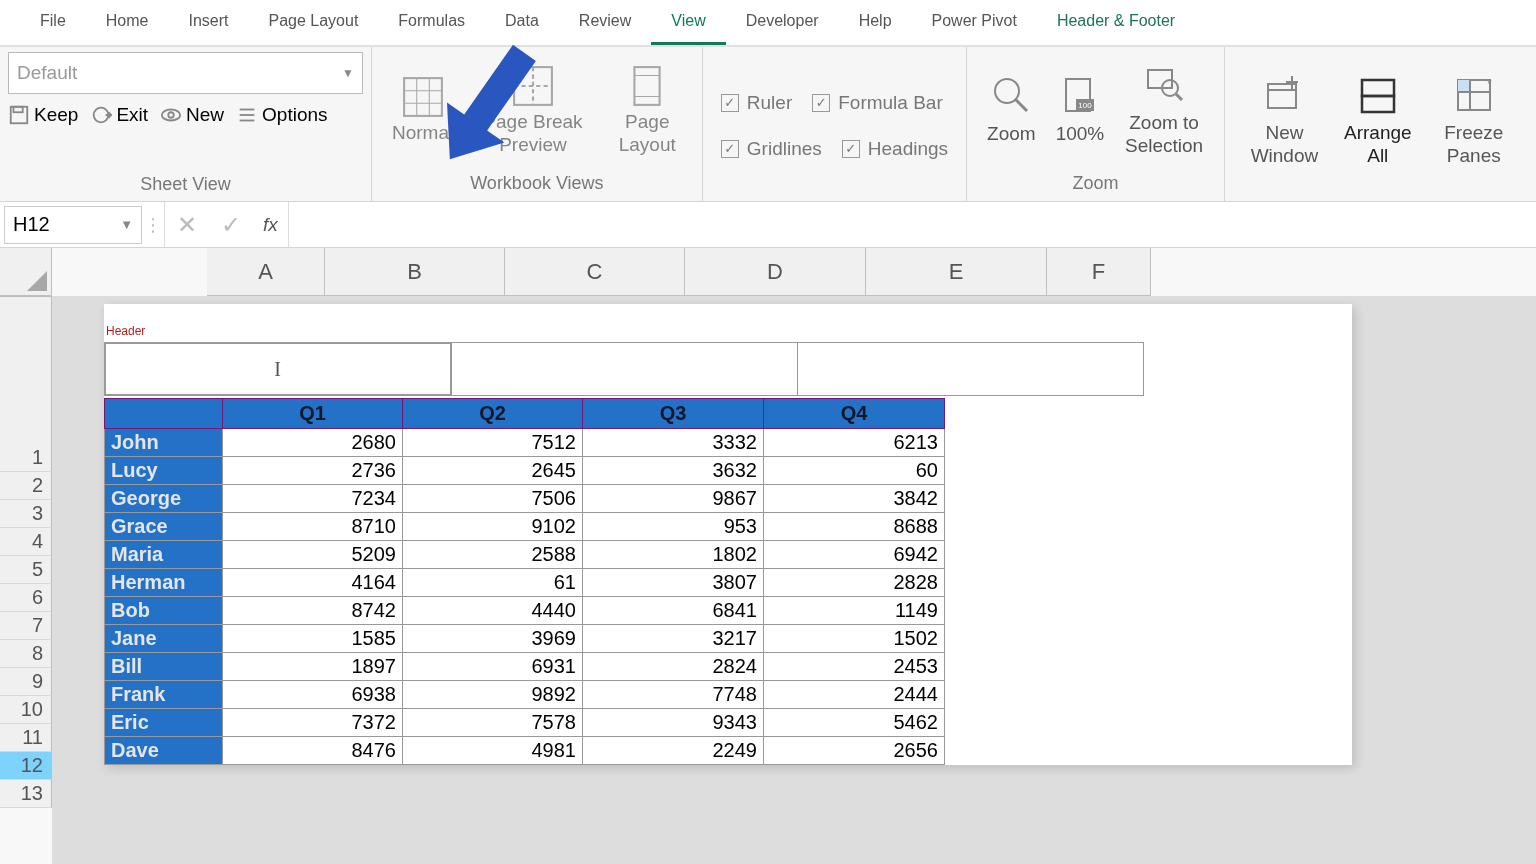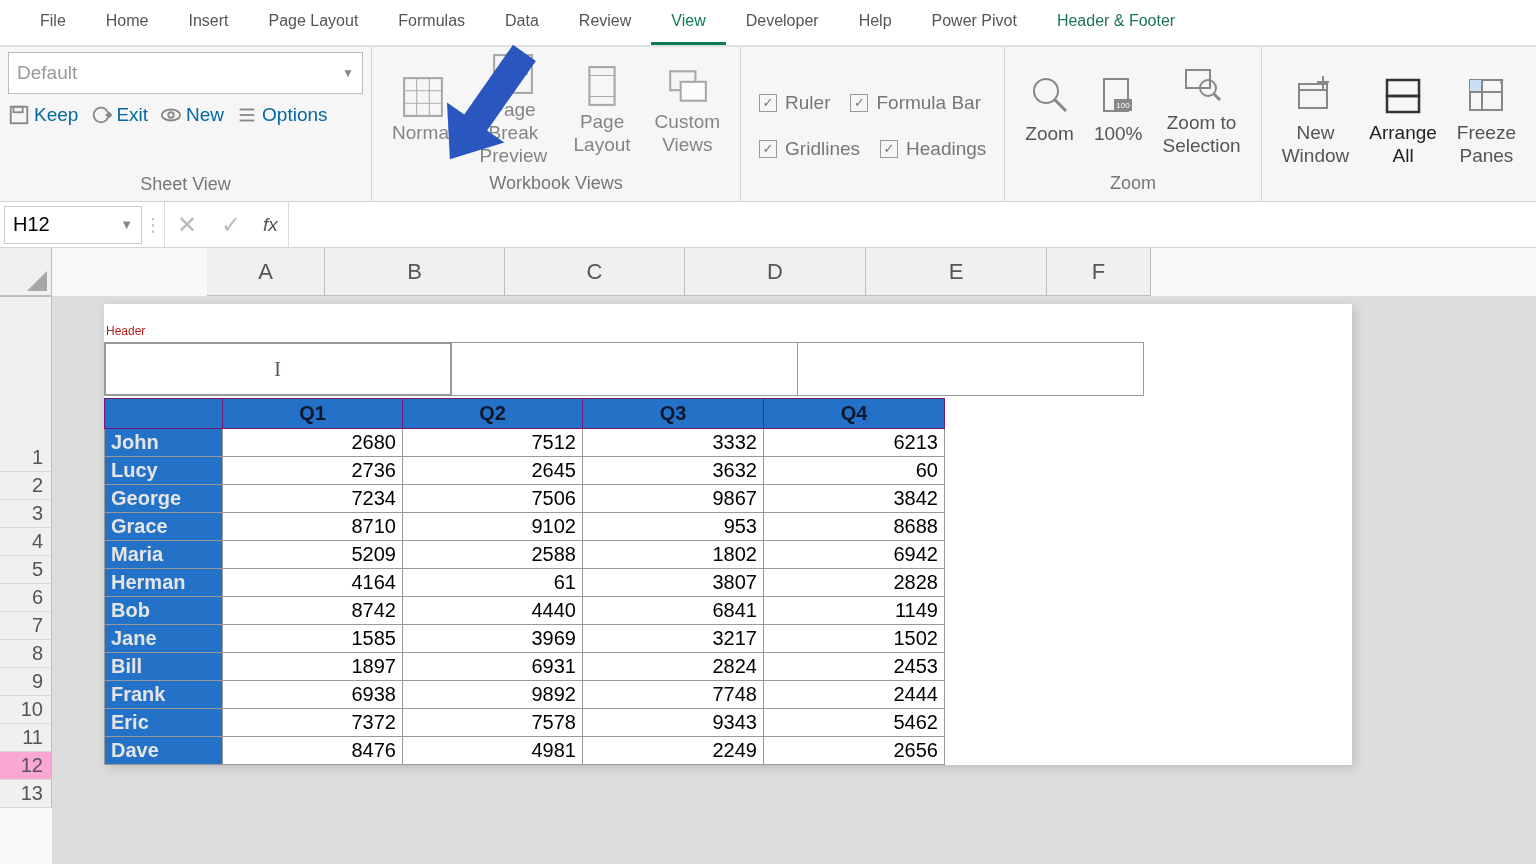--- a/index.html
+++ b/index.html
@@ -12,21 +12,21 @@
     
     .ribbon { display: flex; background: #f6f6f6; border-bottom: 1px solid #d4d4d4; height: 155px; }
     .ribbon-group { display: flex; flex-direction: column; border-right: 1px solid #d4d4d4; padding: 5px 8px 3px; }
     .ribbon-group-content { display: flex; flex: 1; align-items: center; gap: 8px; }
     .ribbon-group-label { text-align: center; font-size: 18px; color: #777; padding: 4px 0; }
     
     .sheet-view-group { width: 380px; gap: 44px; }
     .dropdown-default { width: 355px; height: 42px; border: 1px solid #bbb; background: white; padding: 0 8px; font-size: 19px; color: #999; display: flex; align-items: center; justify-content: space-between; }
     .dropdown-arrow { font-size: 12px; color: #888; }
     .sheet-view-buttons { display: flex; gap: 12px; margin-top: 10px; }
-    .tiny-btn { display: flex; gap: 4px; font-size: 19px; color: #0369a1; }
+    .tiny-btn { display: flex; gap: 4px; font-size: 19px; color: #000000; }
     .tiny-icon { width: 22px; height: 22px; display: inline-block; }
     
     .workbook-views-group { padding-left: 12px; padding-right: 12px; }
     .view-button { display: flex; flex-direction: column; align-items: center; gap: 4px; padding: 0 8px; opacity: 0.7; }
     .view-button .label { font-size: 19px; color: #555; text-align: center; line-height: 1.2; }
     .grid-icon { width: 42px; height: 42px; }
     
     .show-group { padding: 6px 18px 3px; }
     .checkbox-row { display: flex; align-items: center; gap: 8px; margin: 8px 0; font-size: 19px; color: #777; }
     .checkbox { width: 18px; height: 18px; border: 1px solid #999; display: inline-flex; align-items: center; justify-content: center; font-size: 13px; color: #777; }
@@ -46,21 +46,21 @@
     .sheet-area { display: flex; position: relative; height: calc(864px - 246px); }
     .corner { width: 52px; height: 48px; border-right: 1px solid #bfbfbf; border-bottom: 1px solid #bfbfbf; background: #f0f0f0; position: relative; }
     .corner::after { content: ''; position: absolute; right: 4px; bottom: 4px; border-left: 20px solid transparent; border-bottom: 20px solid #a7a7a7; }
     
     .col-headers { display: flex; position: absolute; left: 52px; top: 0; }
     .col-header { height: 48px; border-right: 1px solid #bfbfbf; border-bottom: 1px solid #bfbfbf; background: #f0f0f0; display: flex; align-items: center; justify-content: center; font-size: 22px; color: #555; }
     
     .row-numbers { position: absolute; left: 0; top: 48px; width: 52px; background: #f0f0f0; }
     .spacer { height: 148px; border-right: 1px solid #bfbfbf; position: relative; }
     .row-number { height: 28px; border-right: 1px solid #bfbfbf; border-bottom: 1px solid #d8d8d8; display: flex; align-items: center; justify-content: flex-end; padding-right: 8px; font-size: 20px; color: #555; }
-    .row-number.selected { background: #f9a8d4; }
+    .row-number.selected { background: #7dd3fc; }
     
     .page-canvas { position: absolute; left: 52px; top: 48px; right: 0; bottom: 0; background: #ddd; padding-left: 52px; }
     .page { background: white; width: 1248px; box-shadow: 3px 3px 10px rgba(0,0,0,0.15); margin-top: 8px; padding-top: 20px; }
     .header-label { font-size: 12px; color: #b91c1c; padding: 0 0 4px 2px; }
     .header-boxes { display: flex; border: 1px solid #999; margin-bottom: 2px; }
     .header-box { flex: 1; height: 52px; border-right: 1px solid #999; display: flex; align-items: center; justify-content: center; font-size: 20px; color: #555; }
     .header-box:last-child { border-right: none; }
     .header-box.active { outline: 2px solid #999; outline-offset: -1px; }
     
     .data-table { border-collapse: collapse; }
@@ -153,27 +153,20 @@
         <span class="label">Page Break Preview</span>
       </div>
       <div class="view-button">
         <svg class="grid-icon" viewBox="0 0 40 40">
             <rect x="8" y="2" width="24" height="36" fill="none" stroke="#888" stroke-width="2"></rect>
             <line x1="8" y1="10" x2="32" y2="10" stroke="#888"></line>
             <line x1="8" y1="30" x2="32" y2="30" stroke="#888"></line>
           </svg>
         <span class="label">Page Layout</span>
       </div>
-      <div class="view-button">
-        <svg class="grid-icon" viewBox="0 0 40 40">
-            <rect x="4" y="6" width="24" height="18" fill="none" stroke="#888" stroke-width="2"></rect>
-            <rect x="14" y="16" width="24" height="18" fill="white" stroke="#888" stroke-width="2"></rect>
-          </svg>
-        <span class="label">Custom Views</span>
-      </div>
     </div>
     <div class="ribbon-group-label">Workbook Views</div>
   </div>
 
   <div class="ribbon-group show-group">
     <div class="ribbon-group-content" style="flex-direction:column;align-items:flex-start;justify-content:center;">
       <div style="display:flex;gap:20px;">
         <div class="checkbox-row">
             <span class="checkbox">✓</span>
             <span>Ruler</span>

